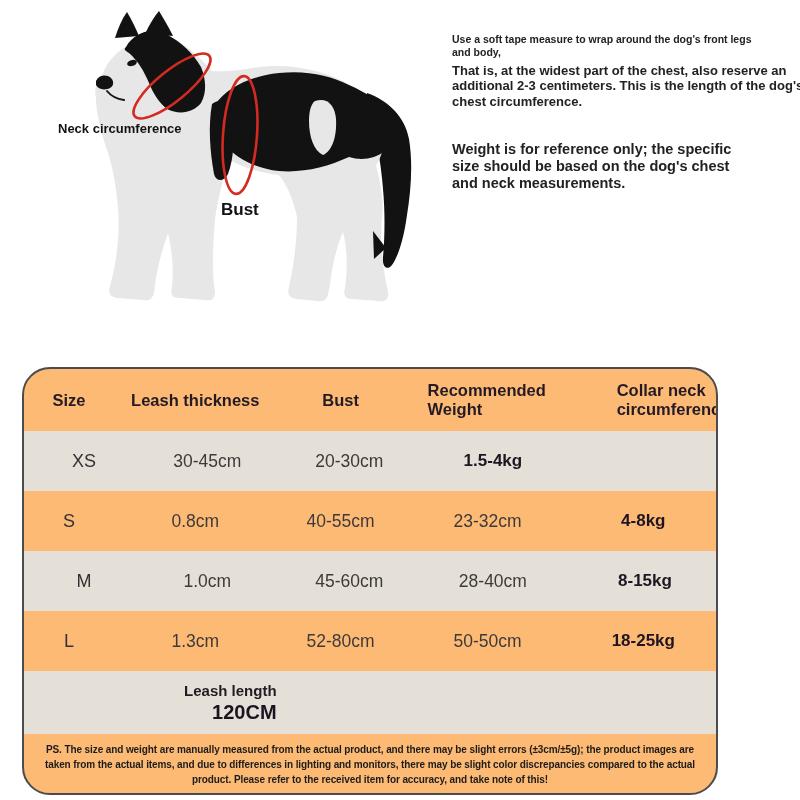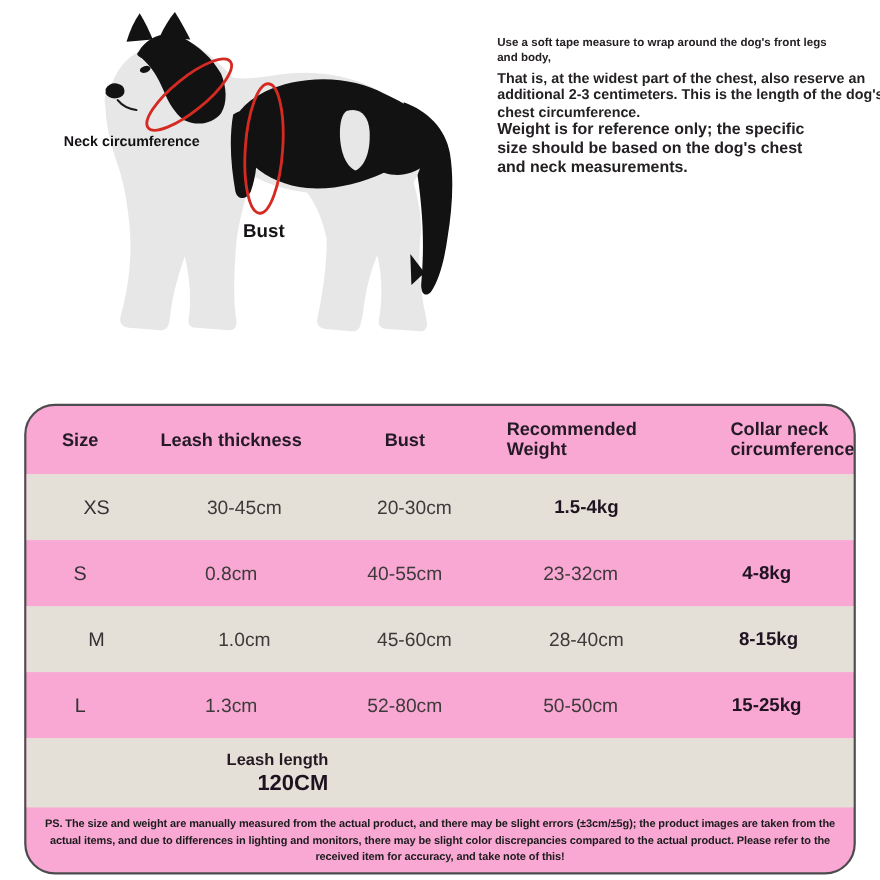--- a/index.html
+++ b/index.html
@@ -13,25 +13,25 @@
   #bust-label{left:221px;top:200px;font-size:17px;}
 
   
   #instructions{position:absolute;left:452px;top:33px;width:340px;}
   #measure-box{width:130px;height:30px;display:flex;align-items:center;justify-content:center;
      background:linear-gradient(180deg,#8f8f8f 0%,#dedede 42%,#cfcfcf 62%,#a3a3a3 100%);
      border:1px solid #7d7d7d;font-size:10.5px;font-weight:bold;color:#1d1d1d;margin:0 0 8px 2px;}
   .note{font-weight:bold;color:#242024;}
   #tape-note{font-size:10.5px;line-height:1.28;width:312px;}
   #chest-note{font-size:13px;line-height:1.2;width:368px;margin-top:3px;}
-  #weight-note{font-size:14.5px;line-height:1.18;width:300px;}
+  #weight-note{font-size:14.5px;line-height:1.18;width:300px;margin-top:31px;}
 
   
-  #size-table{position:absolute;left:22px;top:367px;width:756px;height:428px;
-     border:2px solid #4c4c4e;border-radius:28px;background:#f9a8d4;overflow:hidden;box-sizing:border-box;}
+  #size-table{position:absolute;left:22px;top:367px;width:696px;height:428px;
+     border:2px solid #4c4c4e;border-radius:28px;background:#fdba74;overflow:hidden;box-sizing:border-box;}
   .trow{display:grid;grid-template-columns:13% 23.5% 18.5% 24% 21%;align-items:center;}
   #thead{height:62px;font-weight:bold;font-size:16.5px;line-height:1.15;color:#241a26;}
   .hcell{text-align:center;}
   .hcell.left4{text-align:left;padding-left:46px;}
   .hcell.left5{text-align:left;padding-left:23px;}
   .drow{height:60px;font-size:17.5px;color:#3e3a3a;}
   .drow .cell{text-align:center;}
   .drow .size-cell{font-size:18px;color:#343034;}
   .drow .weight-cell{font-weight:bold;font-size:17px;color:#201423;}
   .beige{background:#e5e0d7;padding-left:16px;}
@@ -113,21 +113,21 @@
       <div class="cell">45-60cm</div>
       <div class="cell">28-40cm</div>
       <div class="cell weight-cell">8-15kg</div>
     </div>
 
     <div class="trow drow">
       <div class="cell size-cell">L</div>
       <div class="cell">1.3cm</div>
       <div class="cell">52-80cm</div>
       <div class="cell">50-50cm</div>
-      <div class="cell weight-cell">15-25kg</div>
+      <div class="cell weight-cell">18-25kg</div>
     </div>
 
     <div id="leash-row">
       <div id="leash-block">
         <div id="leash-length-label">Leash length</div>
         <div id="leash-length-value">120CM</div>
       </div>
     </div>
 
     <div id="footnote">PS. The size and weight are manually measured from the actual product, and there may be slight errors (±3cm/±5g); the product images are taken from the actual items, and due to differences in lighting and monitors, there may be slight color discrepancies compared to the actual product. Please refer to the received item for accuracy, and take note of this!</div>

